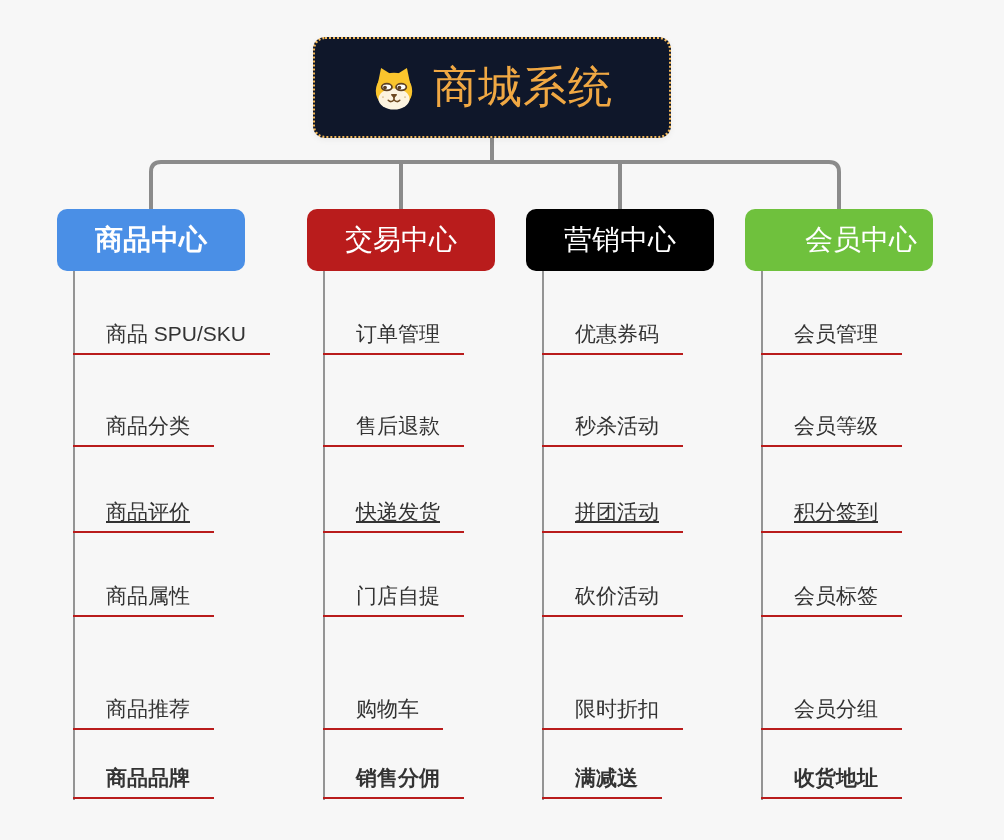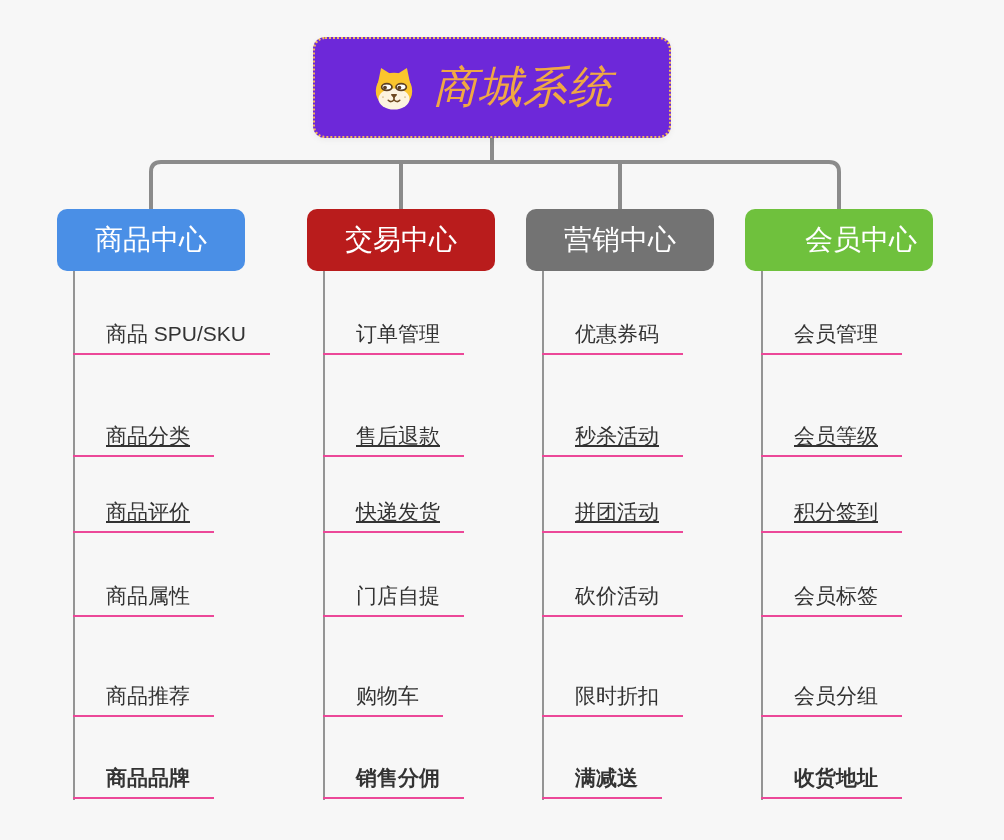--- a/index.html
+++ b/index.html
@@ -22,30 +22,29 @@
     left: 0; top: 0;
     width: 1004px;
     height: 840px;
     pointer-events: none;
   }
   
   .root-topic {
     position: absolute;
     left: 313px; top: 37px;
     width: 358px; height: 101px;
-    background: #6d28d9;
+    background: #0f172a;
     border: 2px dotted #f3b95a;
     border-radius: 12px;
     box-sizing: border-box;
     display: flex;
     align-items: center;
     justify-content: center;
     gap: 16px;
     box-shadow: 0 2px 6px rgba(0,0,0,0.05);
-    font-style: italic;
   }
   .root-title {
     font-size: 44px;
     color: #f0a843;
     letter-spacing: 1px;
     white-space: nowrap;
   }
   
   .branch-box {
     position: absolute;
@@ -53,21 +52,21 @@
     width: 188px; height: 62px;
     border-radius: 10px;
     color: #ffffff;
     font-size: 28px;
     display: flex;
     align-items: center;
     justify-content: center;
     white-space: nowrap;
     box-sizing: border-box;
   }
-  .branch-box.pos0 { left: 57px;  }
+  .branch-box.pos0 { left: 57px; font-weight: bold;  }
   .branch-box.pos1 { left: 307px; }
   .branch-box.pos2 { left: 526px; }
   .branch-box.pos3 { left: 745px; padding-left: 44px; }
   
   .column {
     position: absolute;
     top: 271px;
     width: 230px;
     height: 531px;
   }
@@ -81,30 +80,30 @@
     width: 2px;
     height: 529px;
     background: #949494;
   }
   .subtopic {
     position: absolute;
     left: 0;
     height: 34px;
     line-height: 34px;
     padding: 0 24px 2px 33px;
-    border-bottom: 2px solid #ec4899;
+    border-bottom: 2px solid #b91c1c;
     font-size: 21px;
     color: #333333;
     white-space: nowrap;
   }
   .subtopic.r0 { top: 46px;  }
-  .subtopic.r1 { top: 148px; text-decoration: underline; }
+  .subtopic.r1 { top: 138px; }
   .subtopic.r2 { top: 224px; text-decoration: underline; }
   .subtopic.r3 { top: 308px; }
-  .subtopic.r4 { top: 408px; }
+  .subtopic.r4 { top: 421px; }
   .subtopic.r5 { top: 490px; font-weight: bold; }
 </style>
 </head>
 <body>
 
 <div class="canvas">
 
   <svg class="connector-svg" viewBox="0 0 1004 840" xmlns="http://www.w3.org/2000/svg">
     <g fill="none" stroke="#8b8b8b" stroke-width="4">
       <path d="M492,137 L492,162"></path>
@@ -133,21 +132,21 @@
     </span>
     <span class="root-title">商城系统</span>
   </div>
 
   <div class="branch-box pos0" style="background:#4a8fe6">
     <span>商品中心</span>
   </div>
   <div class="branch-box pos1" style="background:#b91c1c">
     <span>交易中心</span>
   </div>
-  <div class="branch-box pos2" style="background:#737373">
+  <div class="branch-box pos2" style="background:#000000">
     <span>营销中心</span>
   </div>
   <div class="branch-box pos3" style="background:#6fc13d">
     <span>会员中心</span>
   </div>
 
   <div class="column pos0">
     <div class="spine"></div>
     <div class="subtopic r0">商品 SPU/SKU</div>
     <div class="subtopic r1">商品分类</div>

